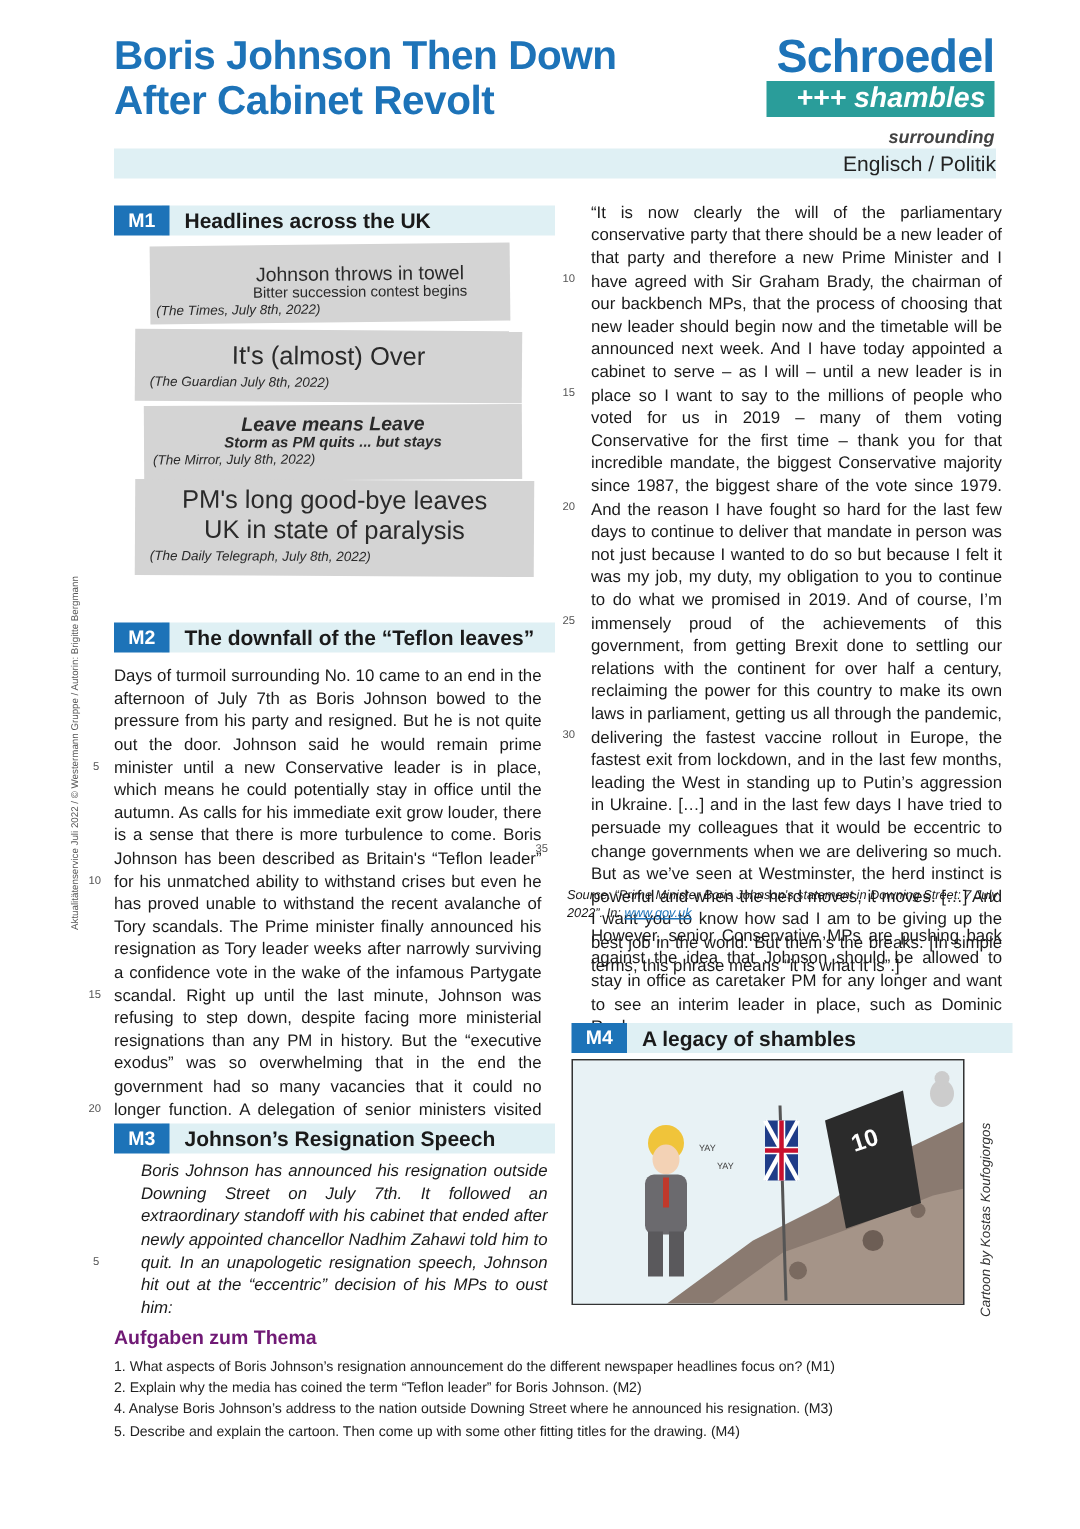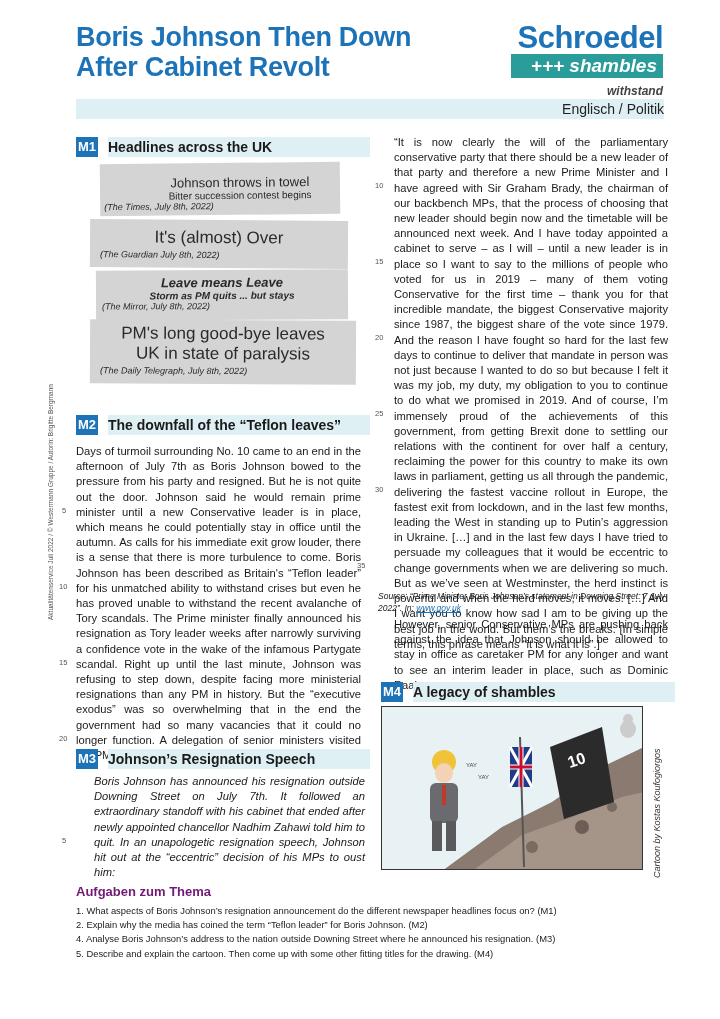--- a/index.html
+++ b/index.html
@@ -10,21 +10,21 @@
   .logo { position: absolute; left: 511px; top: 22px; width: 152px; }
   .logo-top { color: #1d73b8; font-size: 31px; font-weight: bold; line-height: 32px; text-align: right; letter-spacing: -0.5px; }
   .logo-bar { background: #2a9d9a; color: #fff; font-size: 19px; font-weight: bold; font-style: italic; text-align: right; padding: 0 6px; height: 24px; line-height: 24px; margin-left: 0; }
   .logo-sub { color: #444; font-size: 12px; font-style: italic; font-weight: bold; text-align: right; margin-top: 6px; }
   .band { position: absolute; left: 76px; top: 99px; width: 588px; height: 20px; background: #dff0f4; }
   .subject { position: absolute; right: 56px; top: 101px; font-size: 14px; color: #222; }
 
   .sidebar-credit { position: absolute; left: 47px; top: 620px; transform-origin: 0 0; transform: rotate(-90deg); font-size: 6.5px; color: #555; white-space: nowrap; }
 
   .sec-head { position: absolute; display: flex; align-items: center; height: 20px; }
-  .sec-head .badge { background: #1d73b8; color: #fff; font-weight: bold; font-size: 13px; width: 22px; height: 20px; line-height: 20px; text-align: center; }
+  .sec-head .badge { background: #1d73b8; color: #fff; font-weight: bold; font-size: 13px; width: 37px; height: 20px; line-height: 20px; text-align: center; }
   .sec-head .htxt { margin-left: 10px; font-weight: bold; font-size: 14px; color: #1a1a1a; }
   .sec-bg { position: absolute; background: #dff0f4; height: 20px; }
 
   .clippings { position: absolute; left: 90px; top: 160px; width: 268px; height: 225px; }
   .clip { position: absolute; background: #d4d4d4; color: #2a2a2a; }
   .clip .hl { font-size: 13px; text-align: center; }
   .clip .sub { font-size: 10px; text-align: center; }
   .clip .src { font-size: 9px; font-style: italic; }
 
   .col-text { position: absolute; font-size: 11.2px; line-height: 15.2px; text-align: justify; color: #1a1a1a; }
@@ -45,21 +45,21 @@
 </head>
 <body>
 
 <div class="title">
   <div>Boris Johnson Then Down</div>
   <div>After Cabinet Revolt</div>
 </div>
 <div class="logo">
   <div class="logo-top">Schroedel</div>
   <div class="logo-bar">+++ shambles</div>
-  <div class="logo-sub">withstand</div>
+  <div class="logo-sub">surrounding</div>
 </div>
 <div class="band"></div>
 <div class="subject">Englisch / Politik</div>
 
 <div class="sidebar-credit">Aktualitätenservice Juli 2022 / © Westermann Gruppe / Autorin: Brigitte Bergmann</div>
 
 <div class="sec-bg" style="left:108px; top:137px; width:262px;"></div>
 <div class="sec-head" style="left:76px; top:137px;">
   <span class="badge">M1</span>
   <span class="htxt">Headlines across the UK</span>

